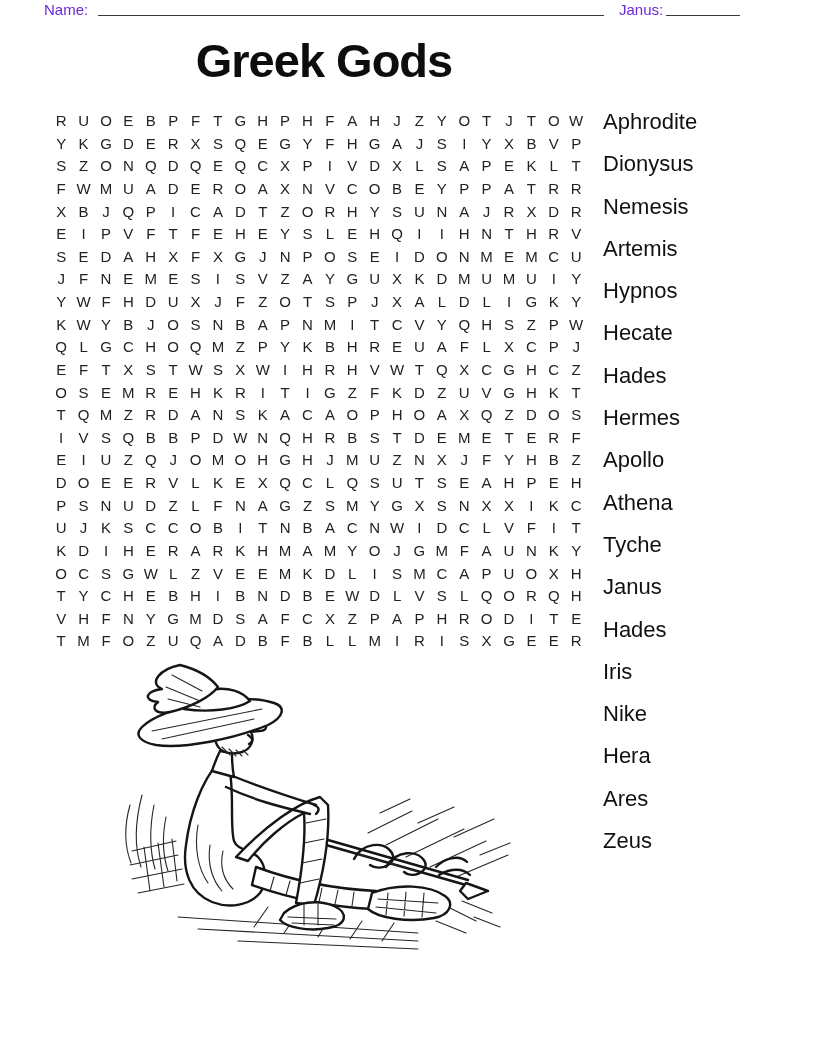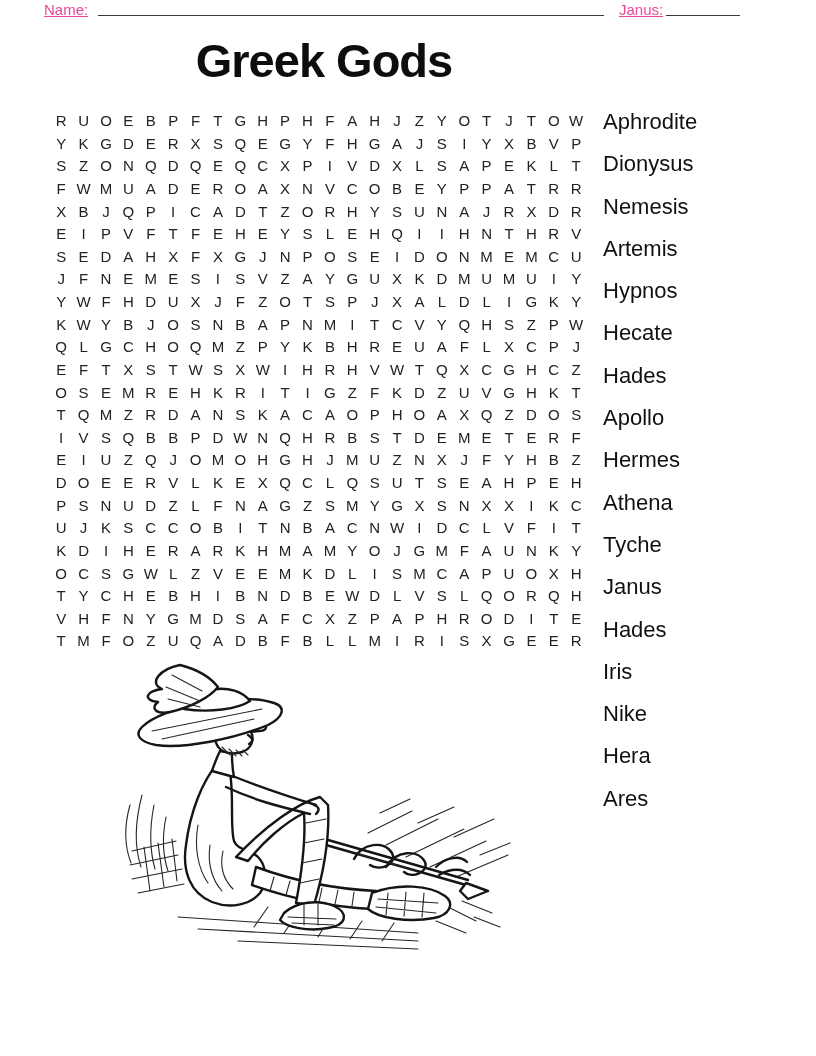--- a/index.html
+++ b/index.html
@@ -14,23 +14,22 @@
     font-family: "Liberation Sans", sans-serif;
     color: #1c1c1c;
     overflow: hidden;
   }
 
   
   .hdr-label {
     position: absolute;
     top: 1px;
     font-size: 15px;
-    color: #ec4899;
+    color: #6d28d9;
     white-space: nowrap;
-    text-decoration: underline;
   }
   #name-label { left: 44px; }
   #date-label { left: 619px; }
   .hdr-line {
     position: absolute;
     top: 0;
     height: 15px;
     border-bottom: 1.4px solid #3a3a3a;
   }
   #name-line { left: 98px;  width: 506px; }
@@ -688,30 +687,31 @@
   </div>
 
 <div id="word-list">
     <div class="word">Aphrodite</div>
     <div class="word">Dionysus</div>
     <div class="word">Nemesis</div>
     <div class="word">Artemis</div>
     <div class="word">Hypnos</div>
     <div class="word">Hecate</div>
     <div class="word">Hades</div>
+    <div class="word">Hermes</div>
     <div class="word">Apollo</div>
-    <div class="word">Hermes</div>
     <div class="word">Athena</div>
     <div class="word">Tyche</div>
     <div class="word">Janus</div>
     <div class="word">Hades</div>
     <div class="word">Iris</div>
     <div class="word">Nike</div>
     <div class="word">Hera</div>
     <div class="word">Ares</div>
+    <div class="word">Zeus</div>
   </div>
 
 <div id="illustration">
   <svg viewBox="0 0 400 300" xmlns="http://www.w3.org/2000/svg">
 
     <g class="hatch">
       <path d="M12,150 q-9,32 1,58"></path>
       <path d="M24,140 q-11,42 -1,72"></path>
       <path d="M36,150 q-7,36 1,64"></path>
       <path d="M48,162 q-6,30 2,54"></path>

